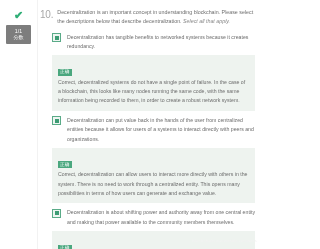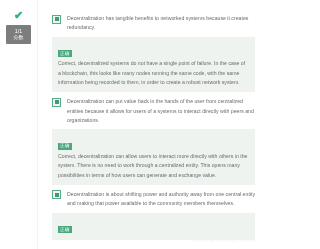--- a/index.html
+++ b/index.html
@@ -176,20 +176,24 @@
   <div class="gutter">
     <div class="status-check">✔</div>
     <div class="score-badge">
       <span class="score-value">1/1</span>
       <span class="score-label">分数</span>
     </div>
   </div>
 
   <div class="content">
 
+    <div class="question-head">
+      <div class="q-number">10.</div>
+      <div class="q-text"><span>Decentralization is an important concept in understanding blockchain. Please select the descriptions below that describe decentralization. </span><span class="emph">Select all that apply.</span></div>
+    </div>
 
     <div class="options">
 
       <div class="option-row">
         <span class="checkbox">
             <span class="inner"></span>
           </span>
         <span class="option-text">Decentralization has tangible benefits to networked systems because it creates redundancy.</span>
       </div>
       <div class="feedback">

